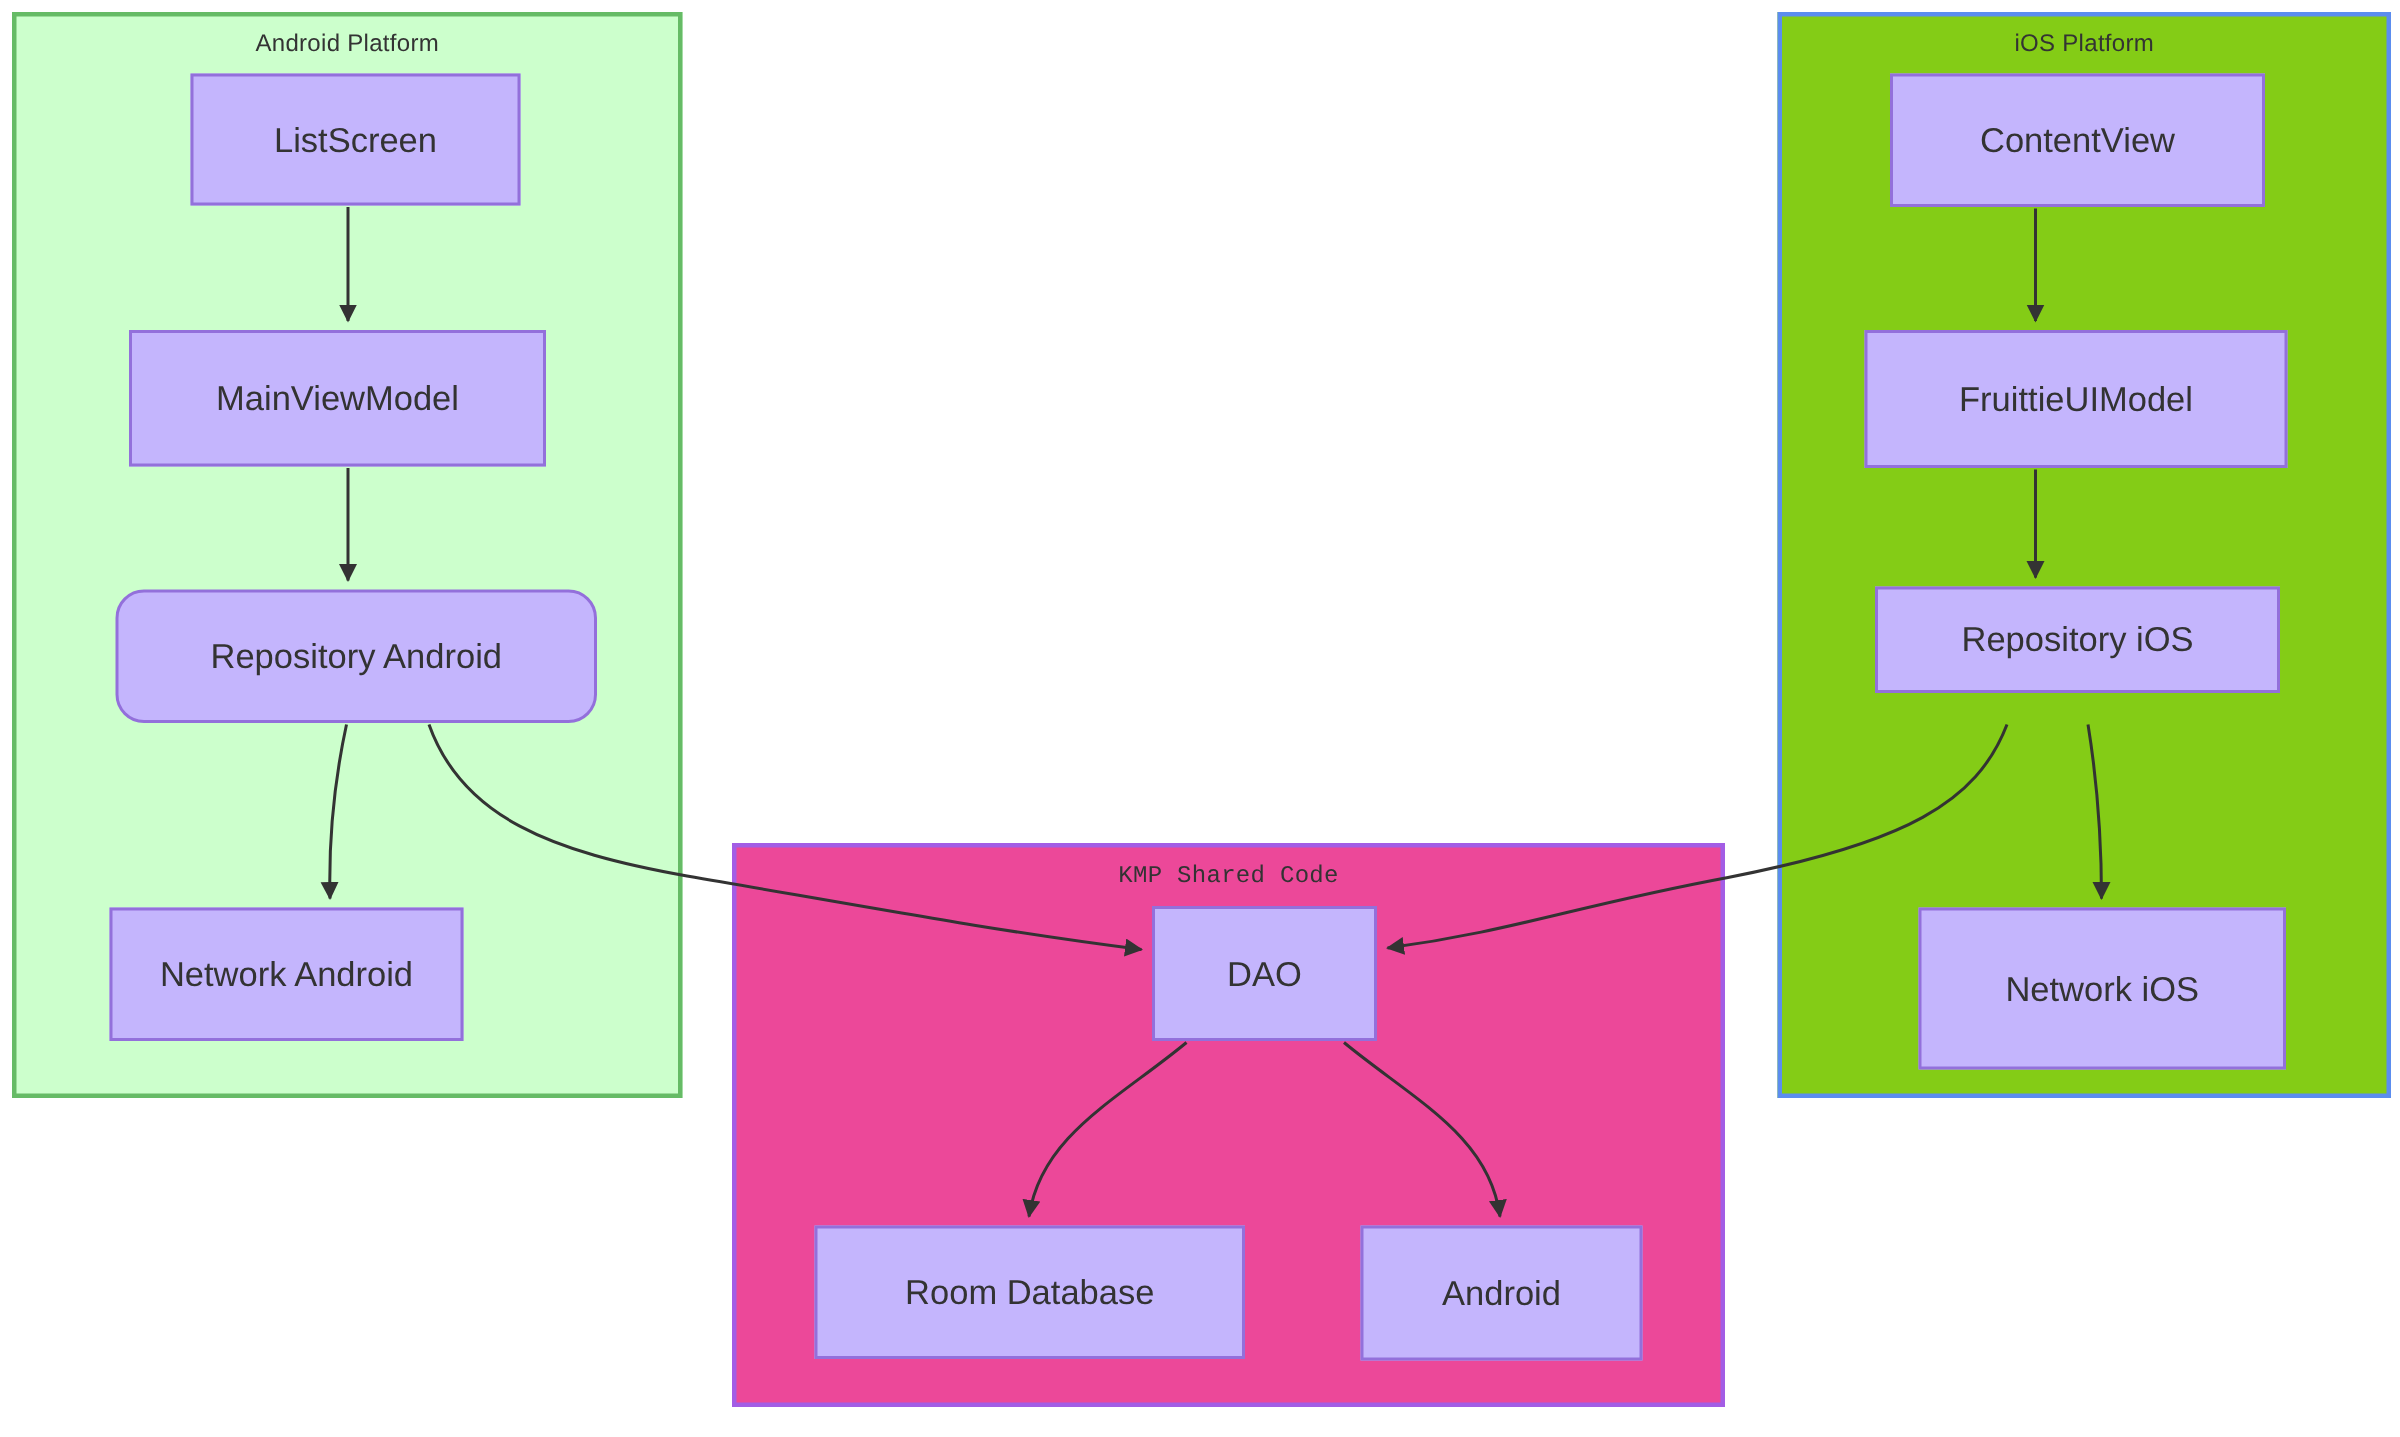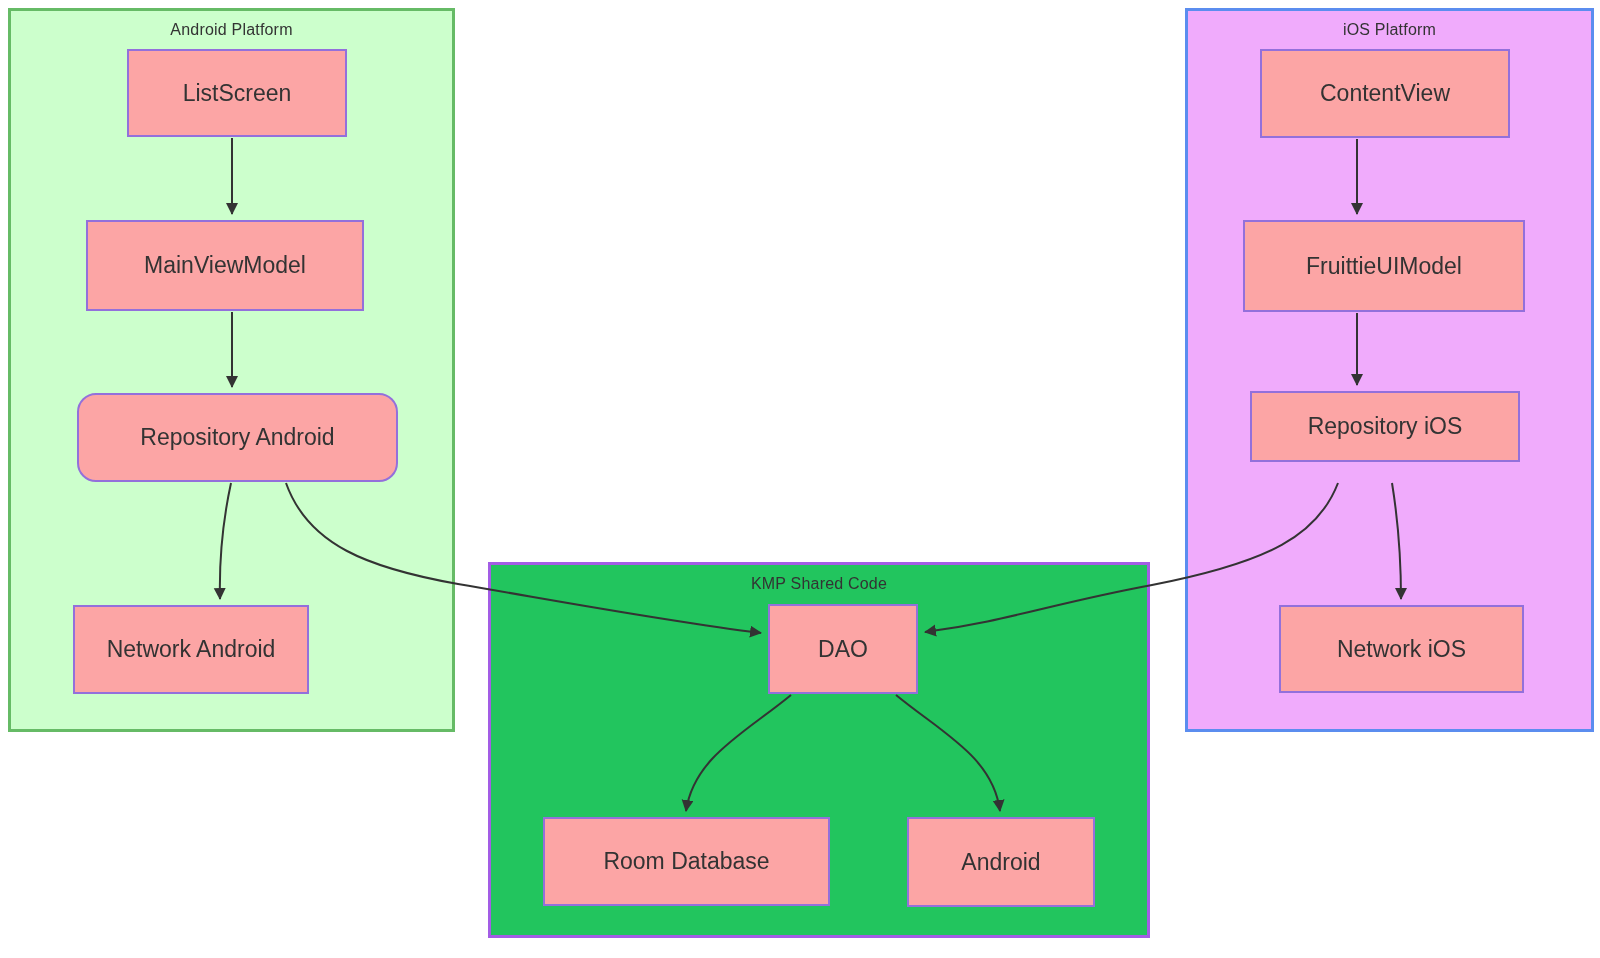--- a/index.html
+++ b/index.html
@@ -27,43 +27,43 @@
     top: 10px;
     left: 0;
     width: 100%;
     text-align: center;
     font-size: 16px;
     font-weight: 500;
     letter-spacing: 0.2px;
     color: #333333;
   }
   .cluster.android { left: 8px;   top: 8px;   width: 447px; height: 724px; background: #ccffcc; border-color: #66bb66; }
-  .cluster.ios     { left: 1185px; top: 8px;  width: 409px; height: 724px; background: #f0abfc; border-color: #5b8def; }
-  .cluster.kmp     { left: 488px; top: 562px; width: 662px; height: 376px; background: #22c55e; border-color: #a35de5; }
+  .cluster.ios     { left: 1185px; top: 8px;  width: 409px; height: 724px; background: #84cc16; border-color: #5b8def; }
+  .cluster.kmp     { left: 488px; top: 562px; width: 662px; height: 376px; background: #ec4899; border-color: #a35de5; font-family: Liberation Mono, monospace; }
 
   .node {
     position: absolute;
     box-sizing: border-box;
-    background: #fca5a5;
+    background: #c4b5fd;
     border: 2px solid #9370db;
     display: flex;
     align-items: center;
     justify-content: center;
     font-size: 23px;
     color: #333333;
     text-align: center;
   }
   .node.list-screen        { left: 127px;  top: 49px;  width: 220px; height: 88px; }
   .node.main-view-model    { left: 86px;   top: 220px; width: 278px; height: 91px; }
   .node.repository-android { left: 77px;   top: 393px; width: 321px; height: 89px; border-radius: 19px; }
   .node.network-android    { left: 73px;   top: 605px; width: 236px; height: 89px; }
   .node.content-view       { left: 1260px; top: 49px;  width: 250px; height: 89px; }
   .node.fruittie-ui-model  { left: 1243px; top: 220px; width: 282px; height: 92px; justify-content: center; }
   .node.repository-ios     { left: 1250px; top: 391px; width: 270px; height: 71px; justify-content: center; }
-  .node.network-ios        { left: 1279px; top: 605px; width: 245px; height: 88px; }
+  .node.network-ios        { left: 1279px; top: 605px; width: 245px; height: 108px; }
   .node.dao                { left: 768px;  top: 604px; width: 150px; height: 90px; }
   .node.room-database      { left: 543px;  top: 817px; width: 287px; height: 89px; }
   .node.entities           { left: 907px;  top: 817px; width: 188px; height: 90px; }
 
   svg.edges {
     position: absolute;
     left: 0;
     top: 0;
     width: 1600px;
     height: 958px;

